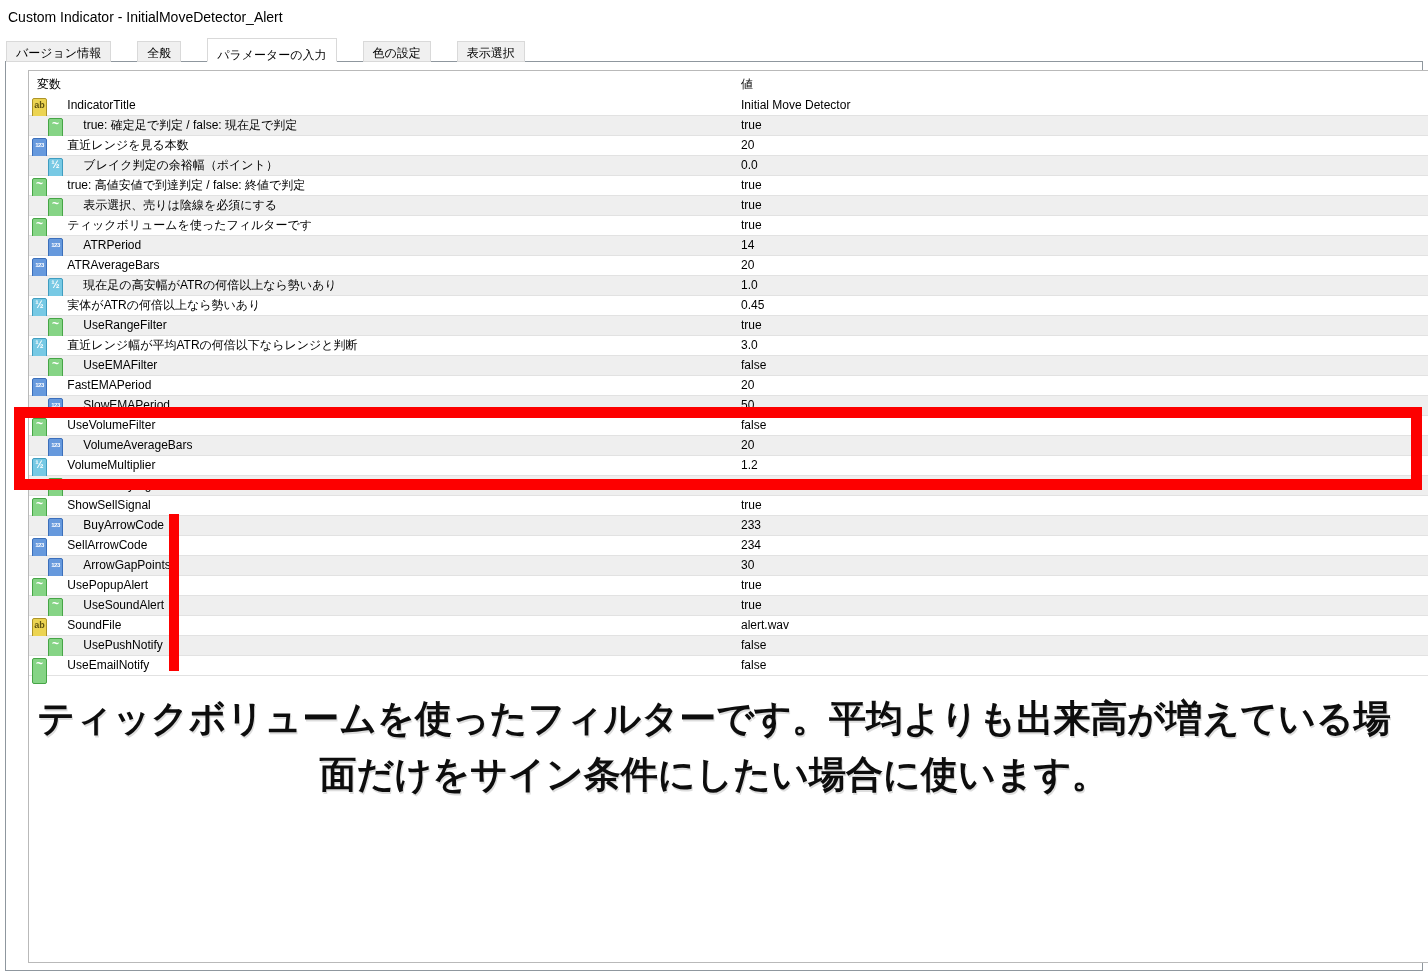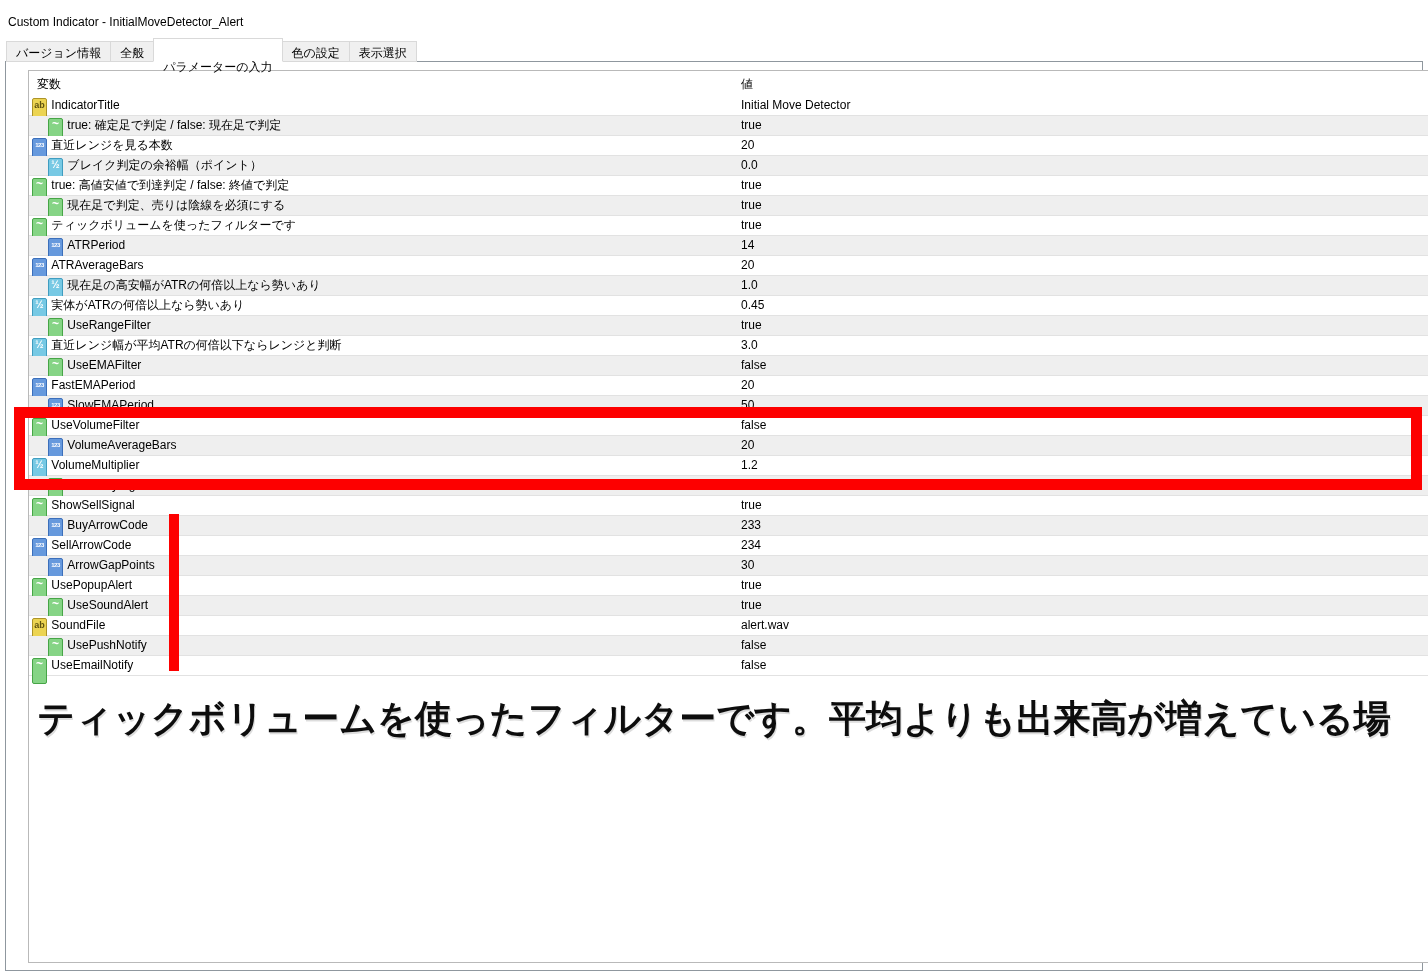--- a/index.html
+++ b/index.html
@@ -1,26 +1,26 @@
 <!DOCTYPE html>
 <html><head>
 <meta charset="utf-8">
 <style>
   * { margin:0; padding:0; box-sizing:border-box; }
   html,body { width:1428px; height:978px; background:#fff; overflow:hidden; position:relative;
               font-family:"Liberation Sans","DejaVu Sans",sans-serif; }
 
   
-  .win-title { position:absolute; left:8px; top:15px; font-size:12px; color:#000; }
-
-  
-  .tabstrip { position:absolute; left:6px; top:38px; height:24px; display:flex; align-items:flex-end; z-index:3; }
+  .win-title { position:absolute; left:8px; top:9px; font-size:14px; color:#000; }
+
+  
+  .tabstrip { position:absolute; left:6px; top:38px; height:24px; display:flex; align-items:flex-end; z-index:3;gap:27px; }
   .tab { height:21px; padding:3px 9px 2px 9px; font-size:12px; color:#000;
          background:#f0f0f0; border:1px solid #d9d9d9; margin-right:-1px; white-space:nowrap; }
-  .tab.active { background:#fff; height:24px; border-bottom:1px solid #fff; padding-top:20px; position:relative; z-index:4; }
+  .tab.active { background:#fff; height:24px; border-bottom:1px solid #fff; padding-top:8px; position:relative; z-index:4; }
 
   
   .pane { position:absolute; left:5px; top:61px; width:1418px; height:910px; background:#fff;
           border:1px solid #8f979e; }
 
   
   .listview { position:absolute; left:22px; top:8px; width:1406px; height:893px; background:#fff;
               border:1px solid #b9b9b9; }
   .lv-header { position:absolute; left:0; top:0; right:0; height:25px; background:#fff; font-size:12px; color:#000; }
   .lv-header .h-var { position:absolute; left:8px; top:5px; }
@@ -29,21 +29,21 @@
 
   .rows { position:absolute; left:0; top:25px; right:0; }
   .prow { position:relative; height:20px; border-bottom:1px solid #e2e2e2; background:#fff; font-size:12px; line-height:19px; color:#000; }
   .prow.alt { background:#efefef;padding-left:16px; }
   .p-ic { display:inline-block; width:15px; height:26px; margin:2px 0 0 3px; vertical-align:top;
           border-radius:2px; text-align:center; font-weight:bold; color:#fff; line-height:13px; overflow:hidden; }
   .ic-ab   { background:#ecd452; border:1px solid #ad9428; color:#5f5310; font-size:9px; }
   .ic-bool { background:#85d485; border:1px solid #46a546; color:#fff; font-size:12px; line-height:10px; }
   .ic-int  { background:#6699dd; border:1px solid #3b6fbb; color:#fff; font-size:6px; letter-spacing:-0.5px; line-height:12px; }
   .ic-dbl  { background:#77c9e4; border:1px solid #3f9dc0; color:#fff; font-size:10px; line-height:12px; }
-  .p-name { margin-left:1px; }
+  .p-name { margin-left:17px; }
   .p-val { position:absolute; left:712px; top:0; }
 
   
   .hl-box { position:absolute; left:14px; top:407px; width:1408px; height:83px;
             border:11px solid #fd0000; z-index:6; }
   .hl-bar { position:absolute; left:169px; top:514px; width:10px; height:157px; background:#fd0000; z-index:6; }
 
   
   .caption { position:absolute; left:0; top:691px; width:1428px; text-align:center; z-index:7;
              font-size:37px; font-weight:bold; color:#0d0d0d; line-height:56px;
@@ -90,21 +90,21 @@
     <span class="p-name">ブレイク判定の余裕幅（ポイント）</span>
     <span class="p-val">0.0</span>
   </div>
         <div class="prow">
     <span class="p-ic ic-bool">~</span>
     <span class="p-name">true: 高値安値で到達判定 / false: 終値で判定</span>
     <span class="p-val">true</span>
   </div>
         <div class="prow alt">
     <span class="p-ic ic-bool">~</span>
-    <span class="p-name">現在足で判定、売りは陰線を必須にする</span>
+    <span class="p-name">表示選択、売りは陰線を必須にする</span>
     <span class="p-val">true</span>
   </div>
         <div class="prow">
     <span class="p-ic ic-bool">~</span>
     <span class="p-name">ティックボリュームを使ったフィルターです</span>
     <span class="p-val">true</span>
   </div>
         <div class="prow alt">
     <span class="p-ic ic-int">123</span>
     <span class="p-name">ATRPeriod</span>
@@ -217,13 +217,14 @@
   </div>
       </div>
   </div>
 </div>
 
 <div class="hl-box"></div>
 <div class="hl-bar"></div>
 
 <div class="caption">
   <div>ティックボリュームを使ったフィルターです。平均よりも出来高が増えている場</div>
+  <div>面だけをサイン条件にしたい場合に使います。</div>
 </div>
 
 </body></html>

